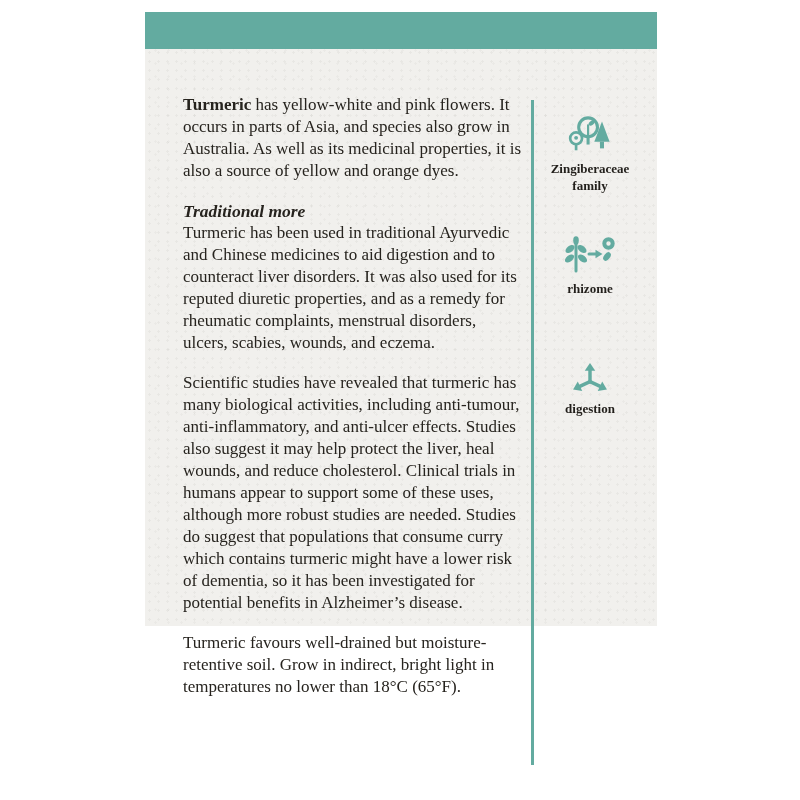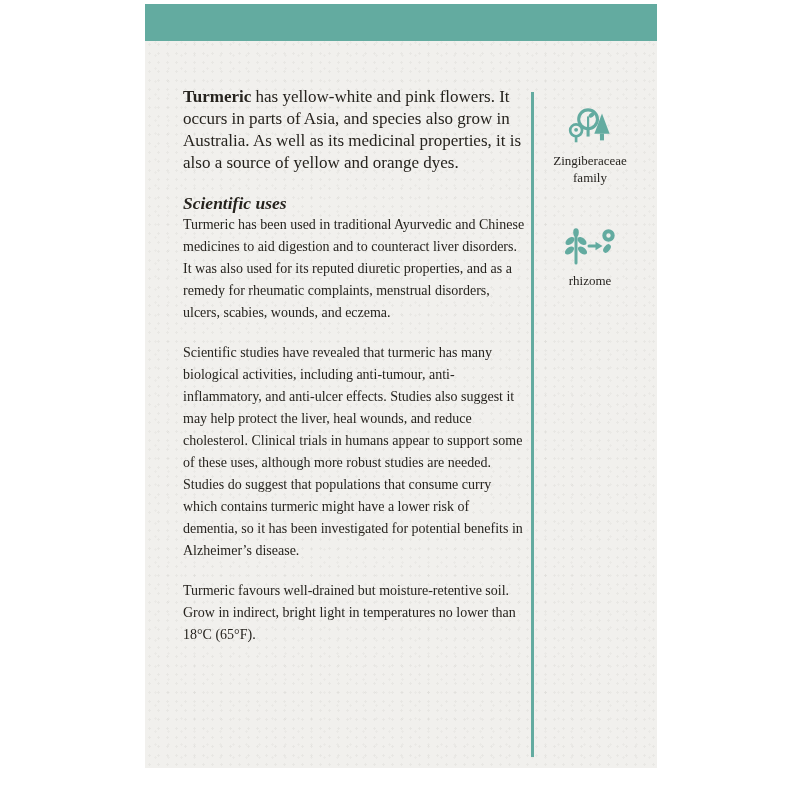--- a/index.html
+++ b/index.html
@@ -5,55 +5,55 @@
   :root{
     --accent:#63aba0;
     --paper:#f1f0ed;
     --ink:#26231e;
   }
   *{margin:0;padding:0;box-sizing:border-box;}
   html,body{width:800px;height:800px;background:#ffffff;overflow:hidden;
     font-family:"Liberation Serif","DejaVu Serif",serif;color:var(--ink);}
   .canvas{position:relative;width:800px;height:800px;background:#ffffff;}
   .page{
-    position:absolute;left:145px;top:4px;width:512px;height:764px;
+    position:absolute;left:145px;top:12px;width:512px;height:614px;
     background-color:var(--paper);
     background-image:
       radial-gradient(rgba(60,60,55,0.05) 1px, transparent 1.3px),
       radial-gradient(rgba(60,60,55,0.04) 1px, transparent 1.3px);
     background-size:9px 9px,13px 13px;
     background-position:0 0,4px 6px;
   }
   .top-bar{position:absolute;left:0;top:0;width:100%;height:37px;background:var(--accent);}
   .divider{position:absolute;left:386px;top:88px;width:3px;height:665px;background:var(--accent);}
   .main-text{position:absolute;left:38px;top:82px;width:342px;font-size:17px;line-height:22px;}
   .intro{margin-bottom:18px;}
   .intro b{font-weight:700;}
   .section{margin-bottom:18px;}
   .sec-heading{font-size:17.5px;font-weight:700;font-style:italic;line-height:22px;}
-  .sec-body{font-size:14px;line-height:22px;}
+  .sec-body{font-size:17px;line-height:22px;}
   .sidebar{position:absolute;left:390px;top:98px;width:110px;}
   .side-item{height:120px;display:flex;flex-direction:column;align-items:center;}
   .icon{height:48px;display:flex;align-items:center;justify-content:center;color:var(--accent);}
   .icon svg{display:block;}
-  .side-label{margin-top:3px;font-size:13px;font-weight:400;line-height:1.28;text-align:center;color:#221f1b;}
+  .side-label{margin-top:3px;font-size:13px;font-weight:700;line-height:1.28;text-align:center;color:#221f1b;}
 </style>
 </head>
 <body>
 
 <div class="canvas">
   <div class="page">
 
     <div class="top-bar"></div>
 
     <div class="main-text">
       <p class="intro"><b>Turmeric</b><span> has yellow-white and pink flowers. It occurs in parts of Asia, and species also grow in Australia. As well as its medicinal properties, it is also a source of yellow and orange dyes.</span></p>
 
       <div class="section">
-        <h3 class="sec-heading">Scientific uses</h3>
+        <h3 class="sec-heading">Traditional more</h3>
         <p class="sec-body">Turmeric has been used in traditional Ayurvedic and Chinese medicines to aid digestion and to counteract liver disorders. It was also used for its reputed diuretic properties, and as a remedy for rheumatic complaints, menstrual disorders, ulcers, scabies, wounds, and eczema.</p>
       </div>
 
       <div class="section">
         <p class="sec-body">Scientific studies have revealed that turmeric has many biological activities, including anti-tumour, anti-inflammatory, and anti-ulcer effects. Studies also suggest it may help protect the liver, heal wounds, and reduce cholesterol. Clinical trials in humans appear to support some of these uses, although more robust studies are needed. Studies do suggest that populations that consume curry which contains turmeric might have a lower risk of dementia, so it has been investigated for potential benefits in Alzheimer’s disease.</p>
       </div>
 
       <div class="section">
         <p class="sec-body">Turmeric favours well-drained but moisture-retentive soil. Grow in indirect, bright light in temperatures no lower than 18°C (65°F).</p>
       </div>
@@ -97,16 +97,32 @@
             <path d="M26 21 H33" stroke-width="3" stroke-linecap="round" fill="none"></path>
             <path d="M32.5 16.8 L39.5 21 L32.5 25.2 Z" stroke="none"></path>
             <circle cx="45.5" cy="10.5" r="4.2" fill="none" stroke-width="4"></circle>
             <ellipse cx="44" cy="23.5" rx="4.8" ry="3" stroke="none" transform="rotate(-52 44 23.5)"></ellipse>
           </svg>
         </span>
         <span class="side-label">rhizome</span>
       </div>
 
 
+      <div class="side-item">
+        <span class="icon">
+          <svg width="46" height="42" viewBox="0 0 48 42" stroke="currentColor" fill="currentColor">
+            <defs>
+              <g id="digA">
+                <path d="M0 0 V-13" stroke-width="3.6" stroke-linecap="round" fill="none"></path>
+                <path d="M0 -19.5 L-5.5 -11.5 H5.5 Z" stroke="none"></path>
+              </g>
+            </defs>
+            <use href="#digA" transform="translate(24 29)"></use>
+            <use href="#digA" transform="translate(24 29) rotate(-115)"></use>
+            <use href="#digA" transform="translate(24 29) rotate(115)"></use>
+          </svg>
+        </span>
+        <span class="side-label">digestion</span>
+      </div>
 
     </aside>
   </div>
 </div>
 
 </body></html>

